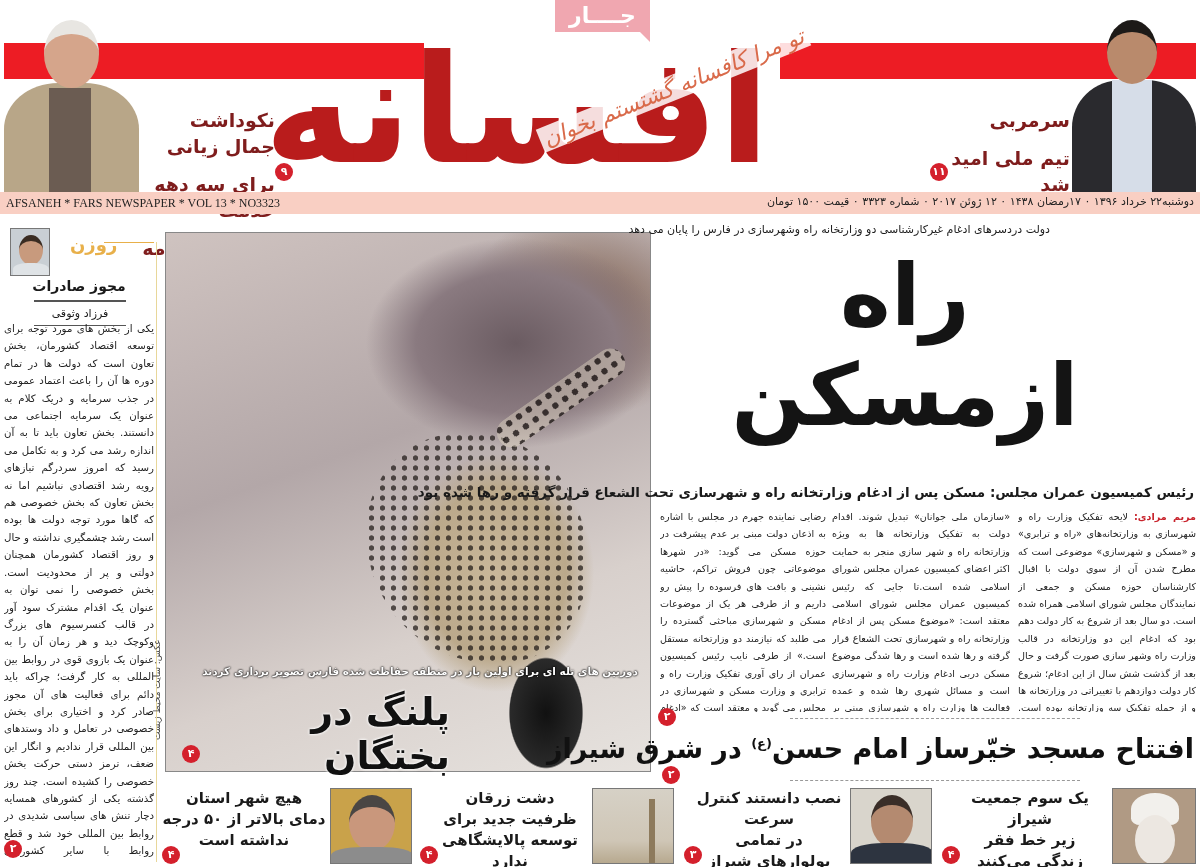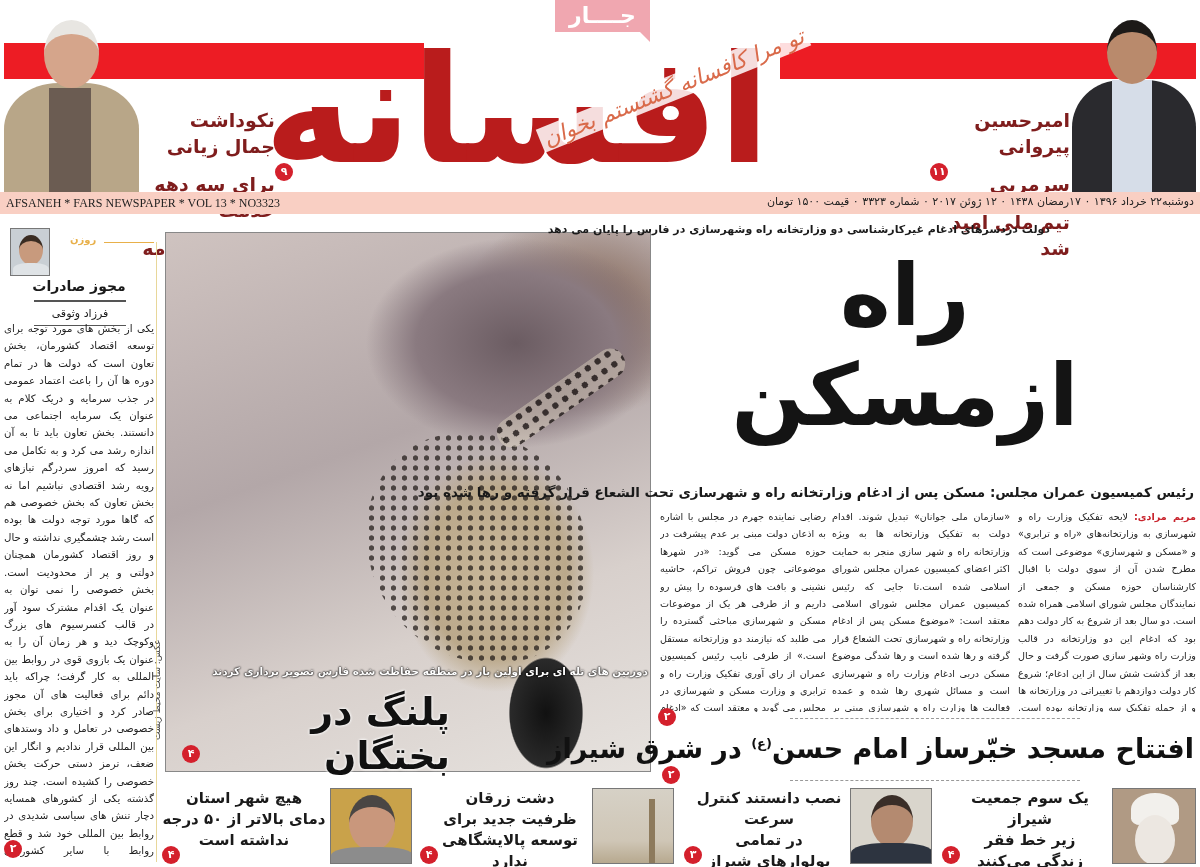--- a/index.html
+++ b/index.html
@@ -28,48 +28,48 @@
   .teaser-title { font-weight: bold; font-size: 19px; line-height: 26px; color: #7f1d1d; margin-top: 12px; }
   .page-badge { width: 18px; height: 18px; border-radius: 50%; background: #d4202c; color: #fff;
           font-size: 11px; font-weight: bold; text-align: center; line-height: 18px; }
 
   .dateline { top: 192px; height: 22px; background: #f9cfc3; left: 0; width: 1200px; }
   .dateline-en { left: 6px; top: 196px; font-family: "Liberation Serif", serif; font-size: 12px; color: #222; }
   .dateline-fa { right: 6px; top: 195px; font-size: 11px; color: #222; }
 
   
   .colbox { left: 4px; top: 228px; width: 154px; height: 635px; }
-  .col-label { color: #e8b04a; font-weight: bold; font-size: 10px; }
+  .col-label { color: #e8b04a; font-weight: bold; font-size: 18px; }
   .col-title { font-weight: bold; font-size: 14px; text-align: center; }
   .col-author { font-size: 11px; text-align: center; border-top: 2px solid #555; border-bottom: 1px solid #555; }
   .col-body { font-size: 10.2px; line-height: 17.4px; text-align: justify; color: #222; }
   .vert-credit { writing-mode: vertical-rl; transform: rotate(180deg); font-size: 9px; color: #444; }
 
   
   .main-photo { left: 165px; top: 232px; width: 486px; height: 540px; border: 1px solid #888;
           background:
             radial-gradient(ellipse 60px 90px at 380px 480px, #111 0%, #2a2a2a 60%, transparent 62%),
             radial-gradient(ellipse 140px 170px at 330px 340px, #c9b79a 0%, #bba98b 50%, transparent 70%),
             radial-gradient(ellipse 200px 140px at 350px 110px, #6b5c62 0%, #8a7a80 50%, transparent 75%),
             radial-gradient(ellipse 180px 150px at 420px 80px, #7a5a48 0%, transparent 70%),
             linear-gradient(160deg, #cfc3c0 0%, #b3a7a8 40%, #d8d0cc 70%, #e6e2de 100%); }
   .leopard-spots { position: absolute; left: 200px; top: 200px; width: 220px; height: 230px;
           background-image: radial-gradient(circle, #1b1512 2.3px, transparent 3px);
           background-size: 11px 10px; opacity: 0.7; border-radius: 45% 55% 40% 60%; }
   .leopard-tail { position: absolute; left: 320px; top: 150px; width: 150px; height: 30px;
           background-image: radial-gradient(circle, #1b1512 3px, transparent 3.5px);
           background-size: 12px 12px; transform: rotate(-35deg); opacity: 0.75; border-radius: 15px;
           background-color: rgba(220,210,190,0.6); }
-  .photo-caption-sub { left: 188px; top: 665px; width: 460px; font-size: 10.5px; font-weight: bold;
+  .photo-caption-sub { left: 178px; top: 665px; width: 460px; font-size: 10.5px; font-weight: bold;
           color: #fff; text-shadow: 0 0 2px #000, 0 0 2px #000; }
   .photo-caption-title { left: 190px; top: 690px; width: 260px; font-size: 38px; font-weight: bold;
           color: #111; text-shadow: 0 0 3px #fff, 0 0 3px #fff; }
 
   
-  .kicker { right: 150px; top: 223px; font-size: 11px; font-weight: bold; }
+  .kicker { right: 150px; top: 223px; font-size: 11px; font-weight: normal; }
   .headline { right: 60px; top: 245px; width: 470px; text-align: center; font-size: 86px; font-weight: bold;
           line-height: 100px; color: #141414; letter-spacing: -1px; }
   .subhead { right: 6px; top: 484px; font-size: 13.5px; font-weight: bold; white-space: nowrap; }
   .story-col { font-size: 9.6px; line-height: 17.4px; text-align: justify; color: #222; }
   .author-red { color: #c8232c; font-weight: bold; }
   .dotted { border-top: 1px dashed #999; }
   .sec-headline { right: 6px; top: 733px; width: 540px; text-align: center; font-size: 27px;
           font-weight: bold; color: #111; white-space: nowrap; }
 
   .bottom-title { font-weight: bold; font-size: 15px; line-height: 21px; text-align: center; }
@@ -99,21 +99,20 @@
   <div class="teaser-title">به ادبیات عامه شیراز</div>
 </div>
 <div class="abs page-badge" style="left:275px;top:163px;">۹</div>
 
 <div class="abs photo" style="left:1072px;top:8px;width:124px;height:186px;background:transparent;">
   <div class="person-body" style="left:0;top:72px;width:124px;height:118px;background:#2a2a2e;"></div>
   <div class="person-body" style="left:40px;top:72px;width:40px;height:118px;background:#d6dde8;border-radius:0;"></div>
   <div class="person-head" style="left:35px;top:12px;width:50px;height:64px;background:#b98a6c;border-top:12px solid #1d1a18;"></div>
 </div>
 <div class="abs rtl" style="left:930px;top:95px;width:140px;">
-  <div class="teaser-title">امیرحسین پیروانی</div>
   <div class="teaser-title">سرمربی</div>
   <div class="teaser-title">تیم ملی امید شد</div>
 </div>
 <div class="abs page-badge" style="left:930px;top:163px;">۱۱</div>
 
 <div class="abs dateline"></div>
 <div class="abs dateline-en">AFSANEH * FARS NEWSPAPER * VOL 13 * NO3323</div>
 <div class="abs dateline-fa rtl">دوشنبه۲۲ خرداد ۱۳۹۶ ۰ ۱۷رمضان ۱۴۳۸ ۰ ۱۲ ژوئن ۲۰۱۷ ۰ شماره ۳۳۲۳ ۰ قیمت ۱۵۰۰ تومان</div>
 
 <div class="abs colbox">

